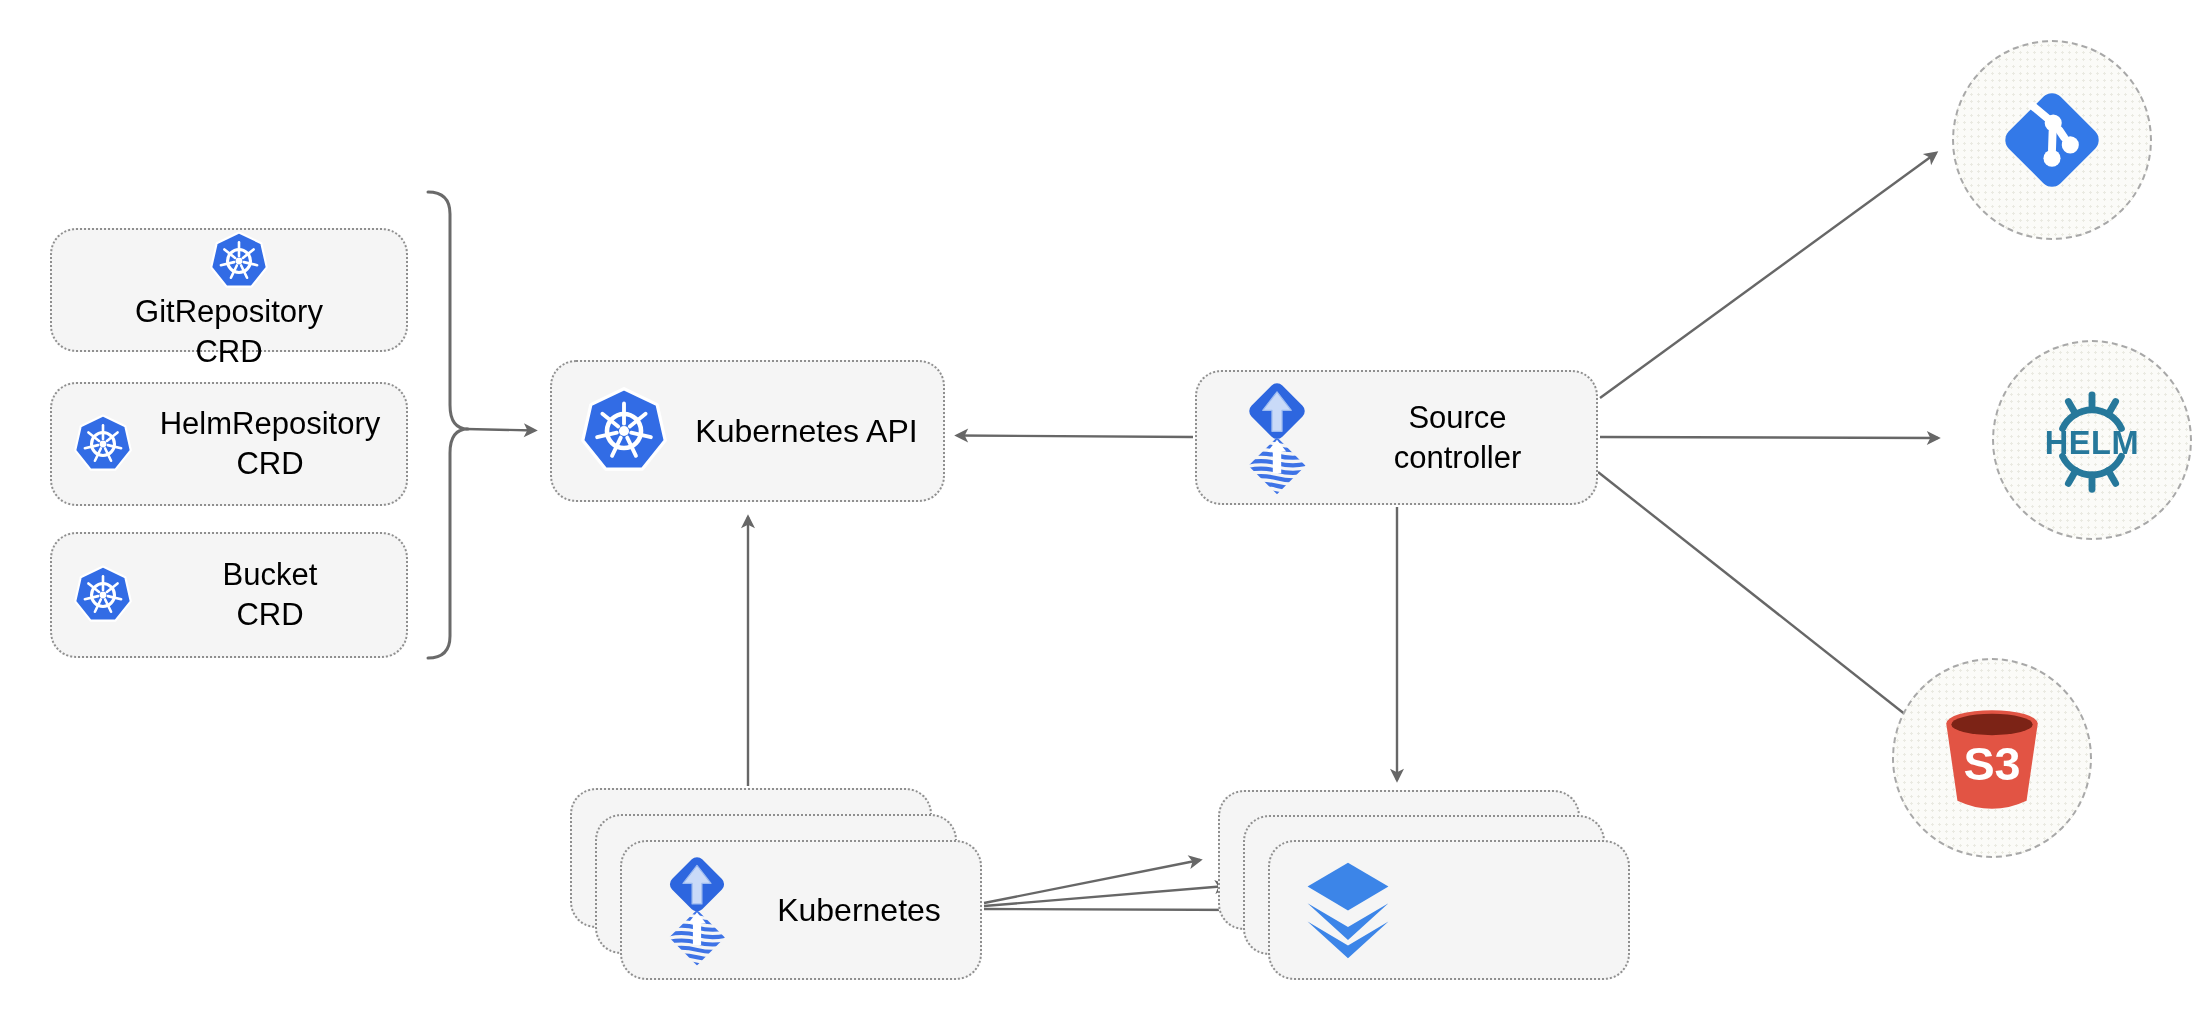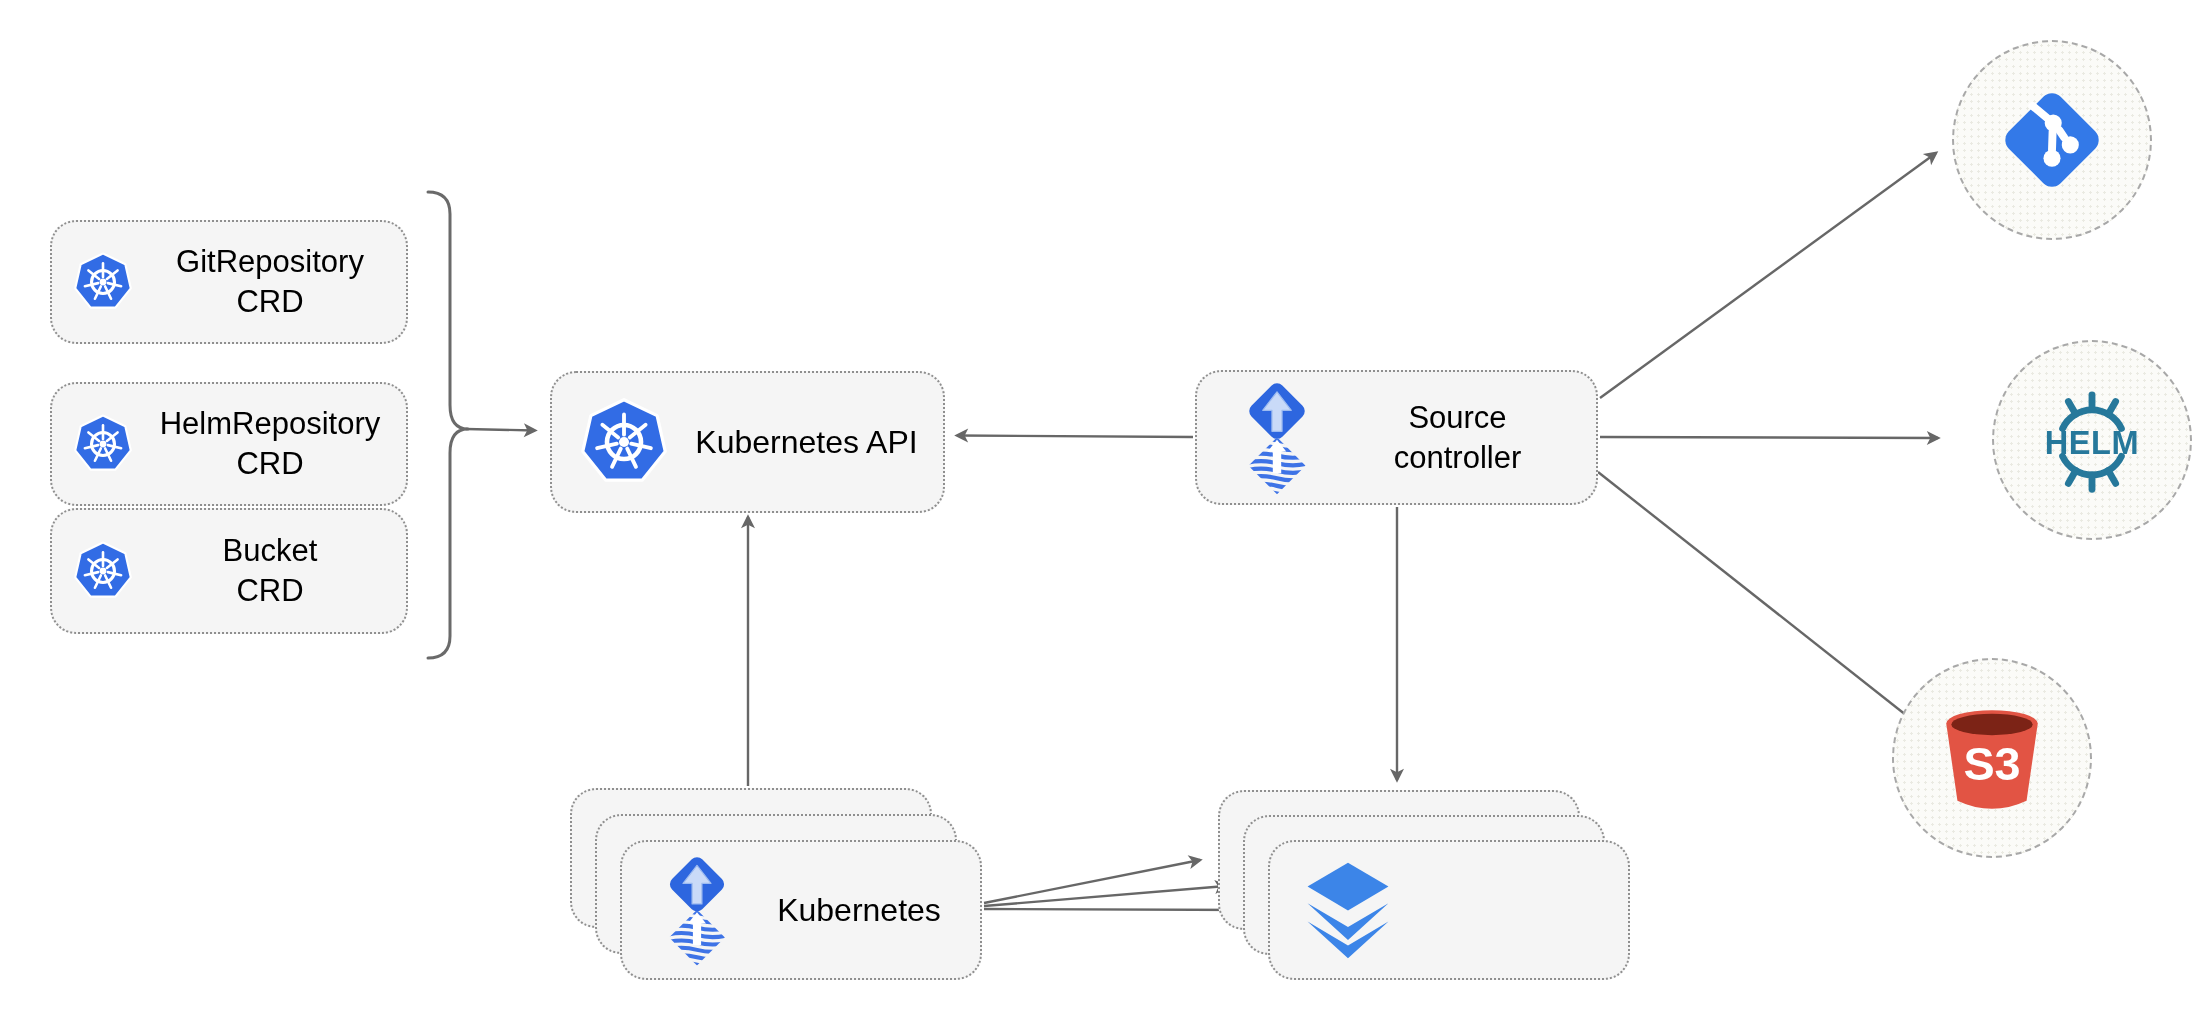--- a/index.html
+++ b/index.html
@@ -101,51 +101,51 @@
       <line x1="1600" y1="398" x2="1936" y2="153"></line>
       <line x1="1600" y1="437" x2="1938" y2="438"></line>
       <line x1="1598" y1="472" x2="1930" y2="734"></line>
       <line x1="1397" y1="507" x2="1397" y2="780"></line>
       <line x1="984" y1="903" x2="1200" y2="860"></line>
       <line x1="984" y1="906" x2="1226" y2="886"></line>
       <line x1="984" y1="909" x2="1252" y2="910"></line>
     </g>
   </svg>
 
-  <div class="node" style="left:50px;top:220px;width:358px;height:124px;">
+  <div class="node" style="left:50px;top:228px;width:358px;height:124px;flex-direction:column;">
     <svg class="icon" width="62" height="62" style="margin-left:20px;">
         <use href="#sym-k8s"></use>
       </svg>
     <div class="label">
       <span>GitRepository</span><br>
       <span>CRD</span>
     </div>
   </div>
 
   <div class="node" style="left:50px;top:382px;width:358px;height:124px;align-items:center;">
     <svg class="icon" width="62" height="62" style="margin-left:20px;">
         <use href="#sym-k8s"></use>
       </svg>
     <div class="label">
       <span>HelmRepository</span><br>
       <span>CRD</span>
     </div>
   </div>
 
-  <div class="node" style="left:50px;top:508px;width:358px;height:126px;">
+  <div class="node" style="left:50px;top:532px;width:358px;height:126px;">
     <svg class="icon" width="62" height="62" style="margin-left:20px;">
         <use href="#sym-k8s"></use>
       </svg>
     <div class="label">
       <span>Bucket</span><br>
       <span>CRD</span>
     </div>
   </div>
 
-  <div class="node" style="left:550px;top:371px;width:395px;height:142px;">
+  <div class="node" style="left:550px;top:360px;width:395px;height:142px;">
     <svg class="icon" width="92" height="92" style="margin-left:26px;">
         <use href="#sym-k8s"></use>
       </svg>
     <div class="label single">Kubernetes API</div>
   </div>
 
   <div class="node" style="left:1195px;top:370px;width:403px;height:135px;">
     <svg class="icon" width="84" height="118" style="margin-left:38px;">
         <use href="#sym-flux"></use>
       </svg>

